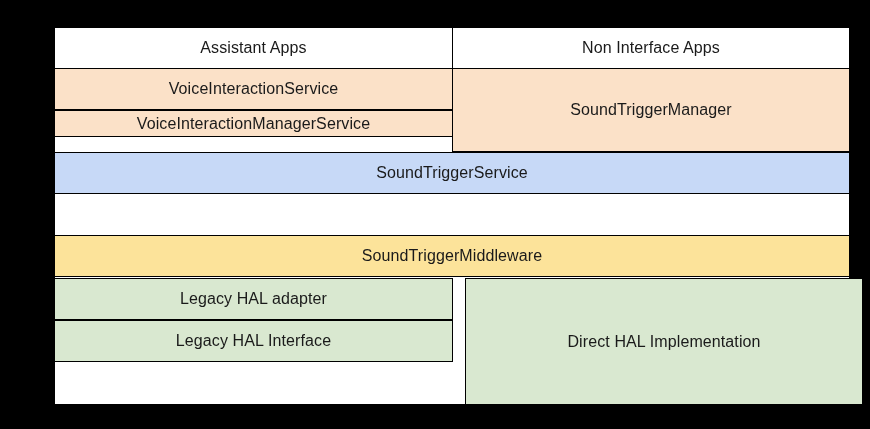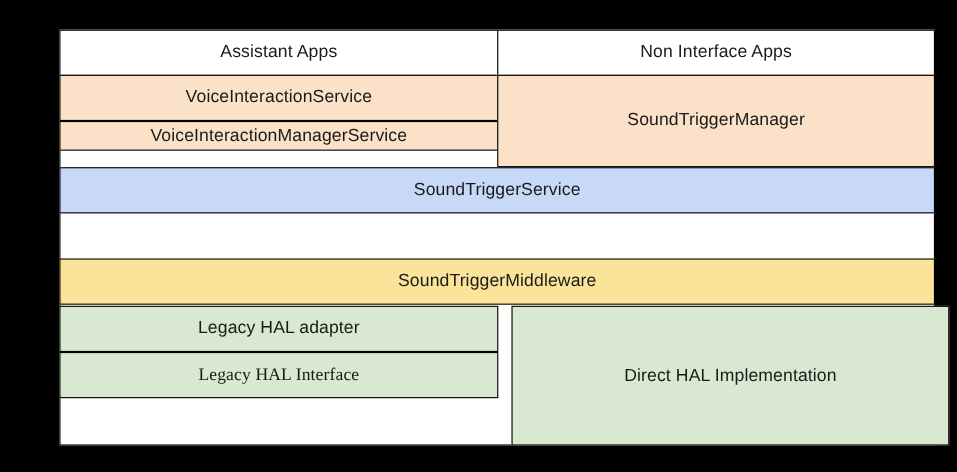--- a/index.html
+++ b/index.html
@@ -57,21 +57,21 @@
 
   
   .r0 { top:   0px; height: 42px; }
   .r1 { top:  41px; height: 42px; }
   .r2 { top:  83px; height: 27px; }
   .r12 { top: 41px; height: 84px; }
   .r3 { top: 125px; height: 42px; }
   .r4 { top: 167px; height: 42px; }
   .r5 { top: 209px; height: 42px; }
   .r6 { top: 251px; height: 42px; text-align: right; }
-  .r7 { top: 293px; height: 42px; font-family: Liberation Serif, serif; }
+  .r7 { top: 293px; height: 42px; }
   .r8 { top: 335px; height: 43px; }
   .r678 { top: 251px; height: 127px; margin-left: 12px; }
 
   .fill-white  { background: #ffffff; text-align: center; }
   .fill-peach  { background: #fbe1c8; }
   .fill-blue   { background: #c7d9f7; }
   .fill-yellow { background: #fce39a; margin-top: 40px; }
   .fill-green  { background: #d9e8d0; }
 </style>
 </head>

